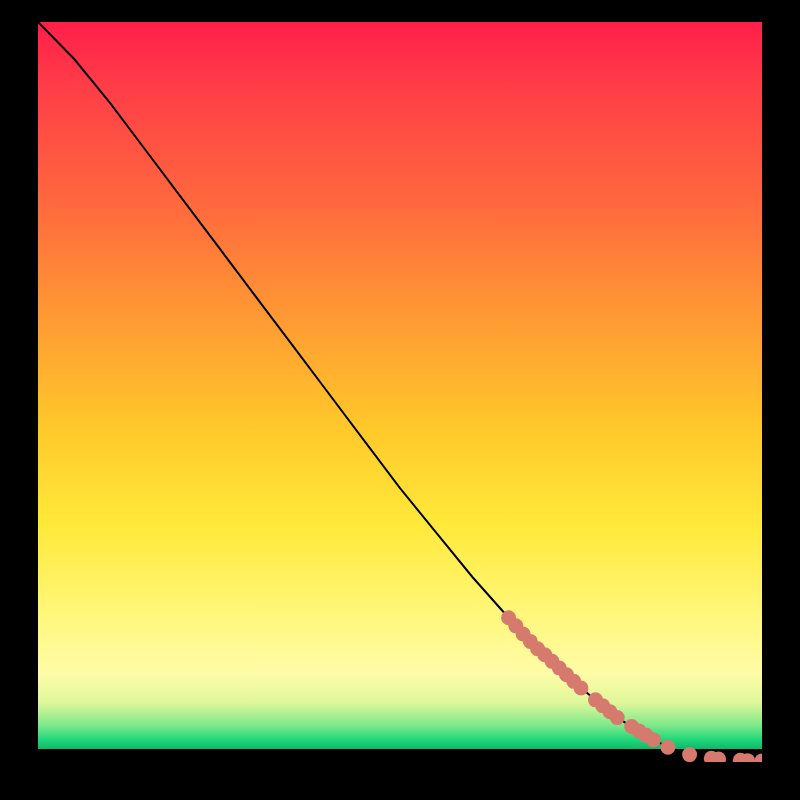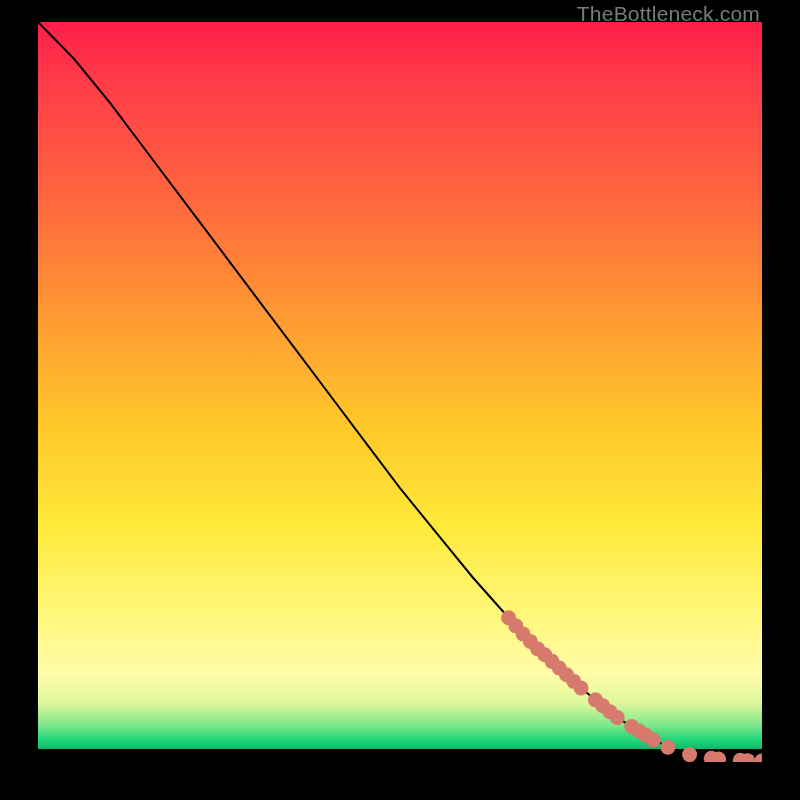--- a/index.html
+++ b/index.html
@@ -60,21 +60,20 @@
     top: 0;
     width: 724px;
     height: 740px;
     pointer-events: none;
   }
 </style>
 </head>
 <body>
 
 <div class="frame">
-  <div class="watermark">TheBottleneck.com</div>
   <div class="plot">
     <svg class="curve" viewBox="0 0 724 740" preserveAspectRatio="none">
       <path id="curve-path" fill="none" stroke-width="2" d="M0.00 0.00 L36.20 37.00 L72.40 81.40 L108.60 129.50 L144.80 177.60 L181.00 225.70 L217.20 273.80 L253.40 321.90 L289.60 370.00 L325.80 418.10 L362.00 466.20 L398.20 510.60 L434.40 555.00 L470.60 595.70 L506.80 632.70 L543.00 666.00 L579.20 695.60 L615.40 717.80 L637.12 728.16 L651.60 732.60 L666.08 735.56 L680.56 737.04 L695.04 738.15 L709.52 738.67 L724.00 738.89" stroke="#000000"></path>
       <g id="markers">
           <circle cx="470.60" cy="595.70" r="7.5" fill="#d77a6e" stroke="#c86a60" stroke-width="0"></circle>
           <circle cx="477.84" cy="603.84" r="7.5" fill="#d77a6e" stroke="#c86a60" stroke-width="0"></circle>
           <circle cx="485.08" cy="611.98" r="7.5" fill="#d77a6e" stroke="#c86a60" stroke-width="0"></circle>
           <circle cx="492.32" cy="619.38" r="7.5" fill="#d77a6e" stroke="#c86a60" stroke-width="0"></circle>
           <circle cx="499.56" cy="626.78" r="7.5" fill="#d77a6e" stroke="#c86a60" stroke-width="0"></circle>
           <circle cx="506.80" cy="632.70" r="7.5" fill="#d77a6e" stroke="#c86a60" stroke-width="0"></circle>

